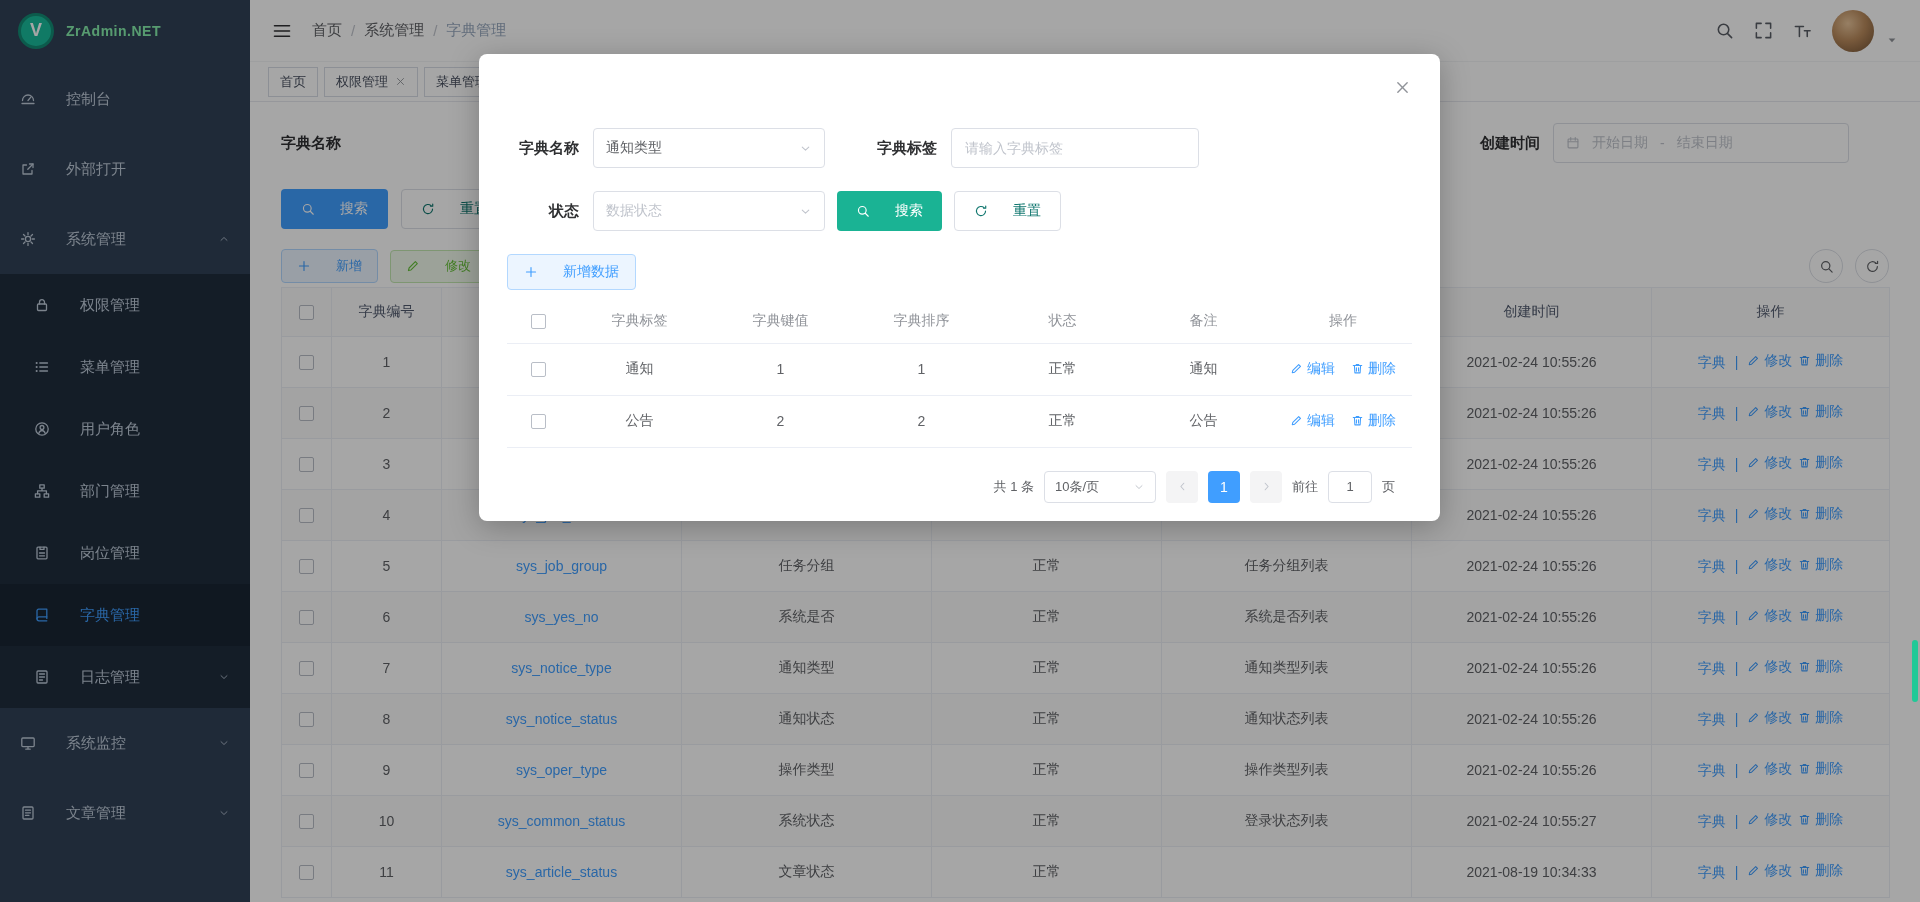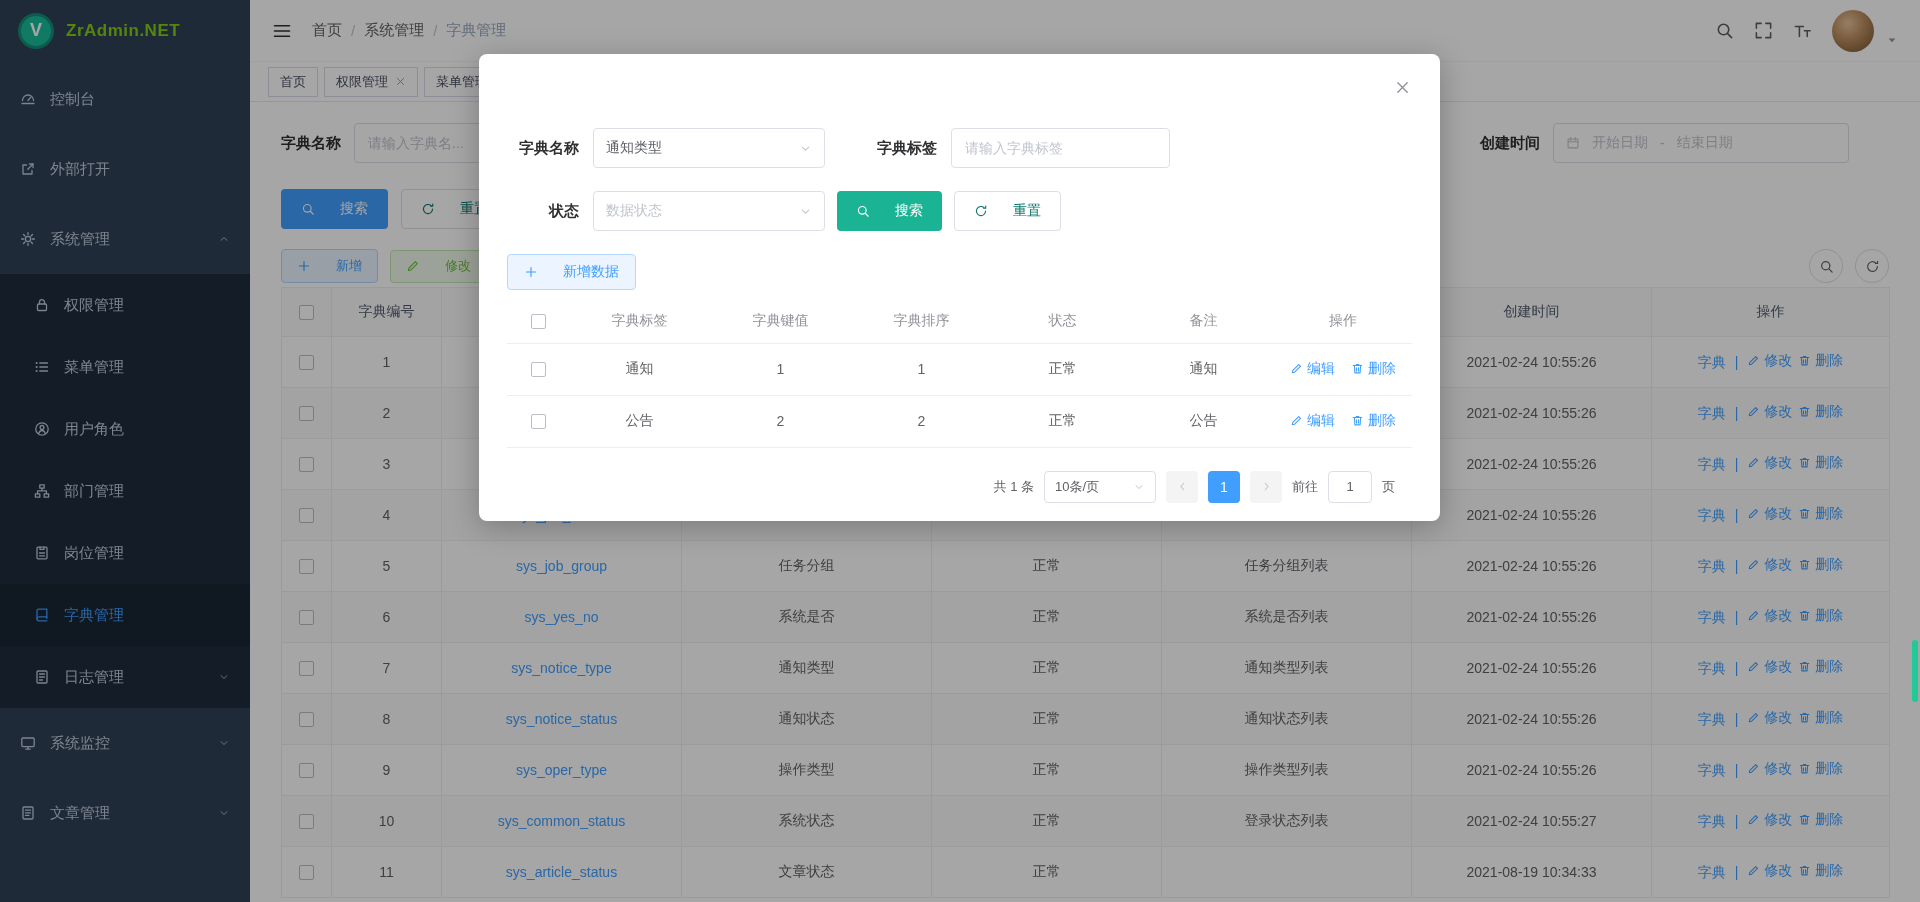--- a/index.html
+++ b/index.html
@@ -7,23 +7,23 @@
 body{font-family:"Liberation Sans","DejaVu Sans",sans-serif;background:#f0f2f5;position:relative;overflow:hidden;}
 .icon{display:inline-flex;align-items:center;justify-content:center;flex:none;}
 .icon svg{width:100%;height:100%;display:block;}
 .s13{width:13px;height:13px;}
 .s14{width:14px;height:14px;}
 
 
 .sidebar{position:absolute;left:0;top:0;width:250px;height:902px;background:var(--sidebar-bg,#304156);z-index:10;}
 .logo-bar{height:61px;display:flex;align-items:center;gap:12px;padding:0 18px;cursor:pointer;}
 .logo-circle{width:36px;height:36px;border-radius:50%;background:var(--logo-badge,#1abc9c);color:#fff;display:flex;align-items:center;justify-content:center;font-weight:bold;font-size:18px;border:3px solid rgba(0,0,0,.25);}
-.logo-text{color:#84cc16;font-size:17px;font-weight:bold;letter-spacing:.5px;}
+.logo-text{color:#86efac;font-size:14px;font-weight:bold;letter-spacing:.5px;}
 .menu{padding-top:3px;}
-.menu-item{height:70px;display:flex;align-items:center;gap:14px;padding:0 20px;color:var(--sidebar-text,#bfcbd9);font-size:15px;cursor:pointer;white-space:nowrap;}
+.menu-item{height:70px;display:flex;align-items:center;gap:30px;padding:0 20px;color:var(--sidebar-text,#bfcbd9);font-size:15px;cursor:pointer;white-space:nowrap;}
 .menu-item .micon{width:16px;height:16px;}
 .menu-item .chev{margin-left:auto;width:12px;height:12px;opacity:.85;}
 .submenu{background:var(--sidebar-submenu-bg,#1f2d3d);}
 .menu-item.sub{height:62px;padding-left:34px;}
 .menu-item.sub.active{color:var(--active-menu-text,#409EFF);background:#1a2634;}
 
 
 .main{position:absolute;left:250px;top:0;right:0;height:902px;background:#fff;}
 .navbar{height:61px;display:flex;align-items:center;padding:0 22px;background:#fff;}
 .hamburger{width:20px;height:20px;color:#303133;margin-right:20px;cursor:pointer;}
@@ -79,21 +79,21 @@
 .modal{position:absolute;left:479px;top:54px;width:961px;height:467px;background:#fff;border-radius:8px;box-shadow:0 6px 30px rgba(0,0,0,.25);z-index:50;}
 .modal-close{position:absolute;top:25px;right:29px;width:17px;height:17px;color:#909399;cursor:pointer;}
 .modal-form{padding:74px 28px 0;}
 .mf-row{display:flex;align-items:center;margin-bottom:23px;}
 .mf-label{width:72px;text-align:right;font-size:15px;font-weight:bold;color:#303133;margin-right:14px;white-space:nowrap;}
 .m-select{width:232px;height:40px;border:1px solid #dcdfe6;border-radius:4px;display:flex;align-items:center;justify-content:space-between;padding:0 12px;font-size:14px;background:#fff;cursor:pointer;}
 .sel-value{color:#606266;}
 .sel-placeholder{color:#c0c4cc;}
 .m-select .icon{width:13px;height:13px;color:#c0c4cc;}
 .grp2{margin-left:40px;display:flex;align-items:center;}
-.m-input{width:219px;}
+.m-input{width:248px;}
 .add-data-btn{margin:0 0 0 28px;height:36px;padding:0 16px;font-size:14px;}
 .modal-table{margin:9px 28px 0;width:905px;border-collapse:collapse;table-layout:fixed;}
 .modal-table th{height:44px;color:#909399;font-size:14px;font-weight:normal;border-bottom:1px solid #ebeef5;white-space:nowrap;}
 .modal-table td{height:52px;text-align:center;font-size:14px;color:#606266;border-bottom:1px solid #ebeef5;white-space:nowrap;}
 .modal-table .ops{font-size:14px;}
 .modal-table .ops .lnk{margin:0 8px;}
 .m-pagination{display:flex;align-items:center;justify-content:flex-end;margin:23px 45px 0 0;gap:10px;font-size:13px;color:#606266;}
 .size-select{width:112px;height:32px;border:1px solid #dcdfe6;border-radius:4px;display:flex;align-items:center;justify-content:space-between;padding:0 10px;color:#606266;background:#fff;cursor:pointer;}
 .size-select .icon{width:12px;height:12px;color:#c0c4cc;}
 .pg-btn{width:32px;height:32px;border-radius:4px;background:#f4f4f5;display:flex;align-items:center;justify-content:center;color:#c0c4cc;cursor:pointer;}
@@ -311,21 +311,20 @@
           <svg viewBox="0 0 16 16" fill="none" stroke="currentColor" stroke-width="1.3" stroke-linecap="round" stroke-linejoin="round">
             <path d="M3.6 3.6l8.8 8.8M12.4 3.6l-8.8 8.8"></path>
           </svg>
         </span>
       </span>
     </div>
 
   <div class="content">
     <div class="query-row">
       <span class="q-label">字典名称</span>
-      <input class="text-input q-name-input" placeholder="请输入字典名..." style="">
       <div class="q-right">
         <span class="q-label">创建时间</span>
         <div class="date-range">
           <span class="icon s14">
               <svg viewBox="0 0 16 16" fill="none" stroke="currentColor" stroke-width="1.3" stroke-linecap="round" stroke-linejoin="round">
                 <rect x="2.4" y="3.4" width="11.2" height="10.2" rx="1"></rect>
                 <path d="M2.4 6.6h11.2M5.4 1.8v3M10.6 1.8v3"></path>
               </svg>
             </span>
           <span>开始日期</span>

